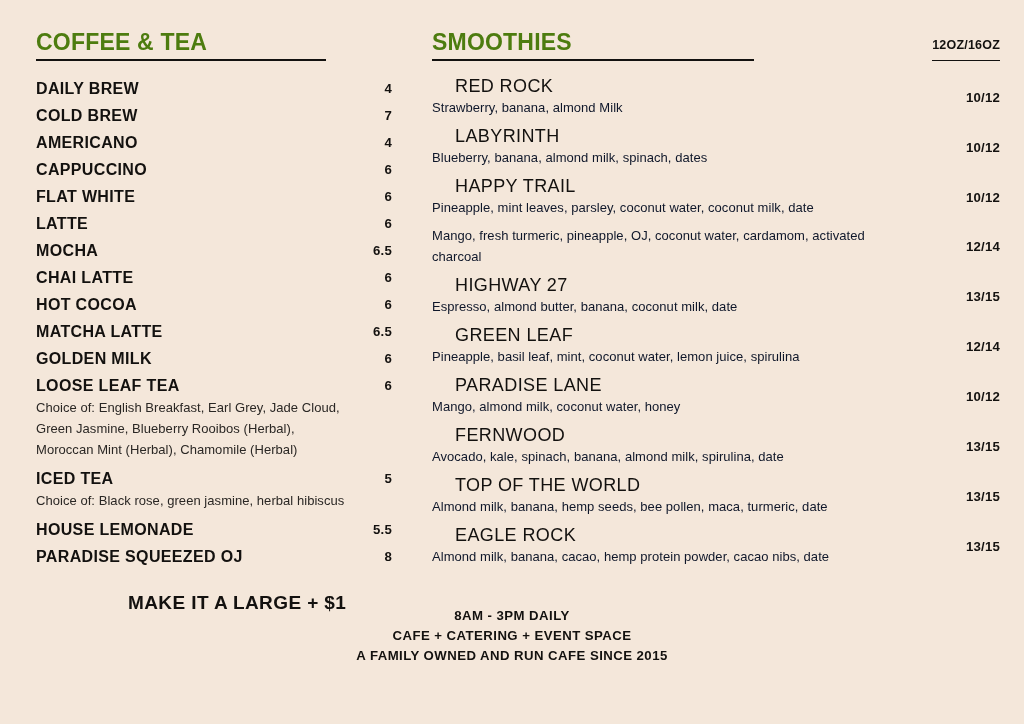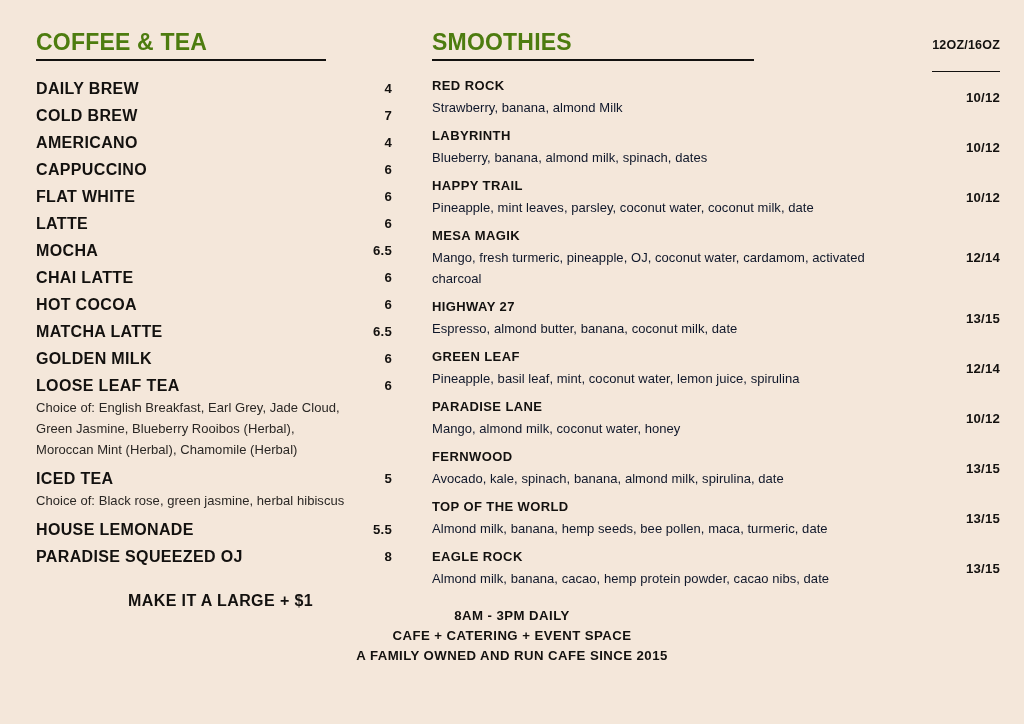--- a/index.html
+++ b/index.html
@@ -60,21 +60,21 @@
     position: relative;
   }
   .size-head {
     position: absolute;
     right: 0;
     top: 8px;
     font-size: 12.5px;
     font-weight: bold;
     letter-spacing: 0.2px;
     border-bottom: 1.6px solid #13110F;
-    padding-bottom: 19px;
+    padding-bottom: 8px;
     white-space: nowrap;
   }
 
   
   .c-item {
     position: relative;
     min-height: 27px;
   }
   .c-item .nm {
     font-size: 16px;
@@ -99,40 +99,41 @@
     line-height: 21px;
     letter-spacing: 0.05px;
     margin: -2px 0 5px 0;
     max-width: 350px;
   }
   .c-item.with-desc { min-height: 26px; }
 
   .make-large {
     margin-top: 22px;
     margin-left: 92px;
-    font-size: 16px;
+    font-size: 19px;
     font-weight: bold;
     letter-spacing: 0.4px;
   }
 
   
   .s-item {
     position: relative;
     padding: 0 110px 0 0;
     margin-bottom: 7px;
     min-height: 34px;
     display: flex;
     flex-direction: column;
     justify-content: center;
   }
   .s-item .nm {
-    font-size: 13px;
-    font-weight: bold;
+    font-size: 18px;
+    font-weight: normal;
     letter-spacing: 0.4px;
     line-height: 22px;
+    margin-left: 23px;
   }
   .s-item .ds {
     font-size: 13px;
     font-weight: normal;
     color: #0f172a;
     line-height: 21px;
     letter-spacing: 0.05px;
   }
   .s-item .pr {
     position: absolute;
@@ -216,21 +217,20 @@
           <div class="nm">LABYRINTH</div>
           <div class="ds">Blueberry, banana, almond milk, spinach, dates</div>
           <div class="pr">10/12</div>
         </div>
         <div class="s-item">
           <div class="nm">HAPPY TRAIL</div>
           <div class="ds">Pineapple, mint leaves, parsley, coconut water, coconut milk, date</div>
           <div class="pr">10/12</div>
         </div>
         <div class="s-item">
-          <div class="nm">MESA MAGIK</div>
           <div class="ds">Mango, fresh turmeric, pineapple, OJ, coconut water, cardamom, activated charcoal</div>
           <div class="pr">12/14</div>
         </div>
         <div class="s-item">
           <div class="nm">HIGHWAY 27</div>
           <div class="ds">Espresso, almond butter, banana, coconut milk, date</div>
           <div class="pr">13/15</div>
         </div>
         <div class="s-item">
           <div class="nm">GREEN LEAF</div>

